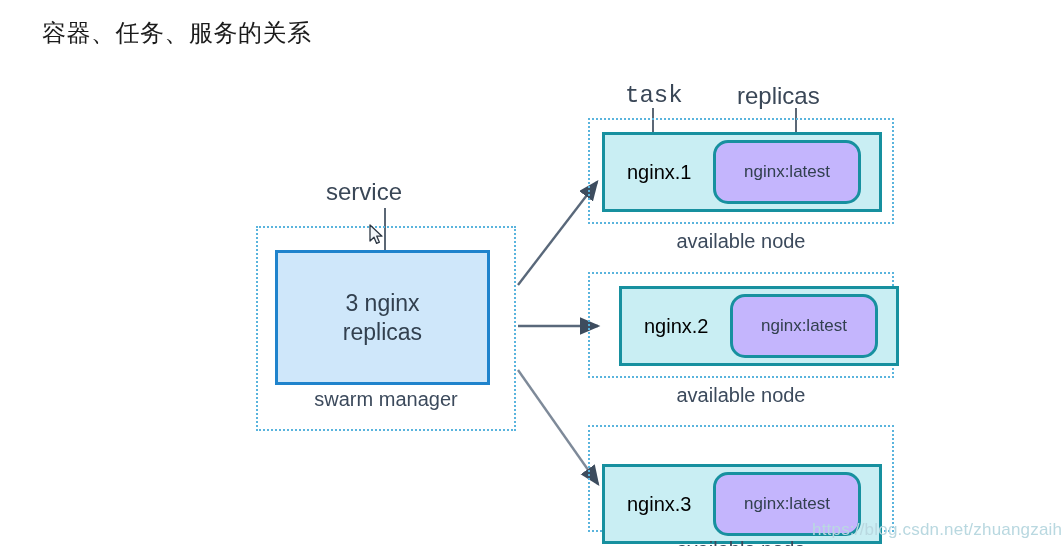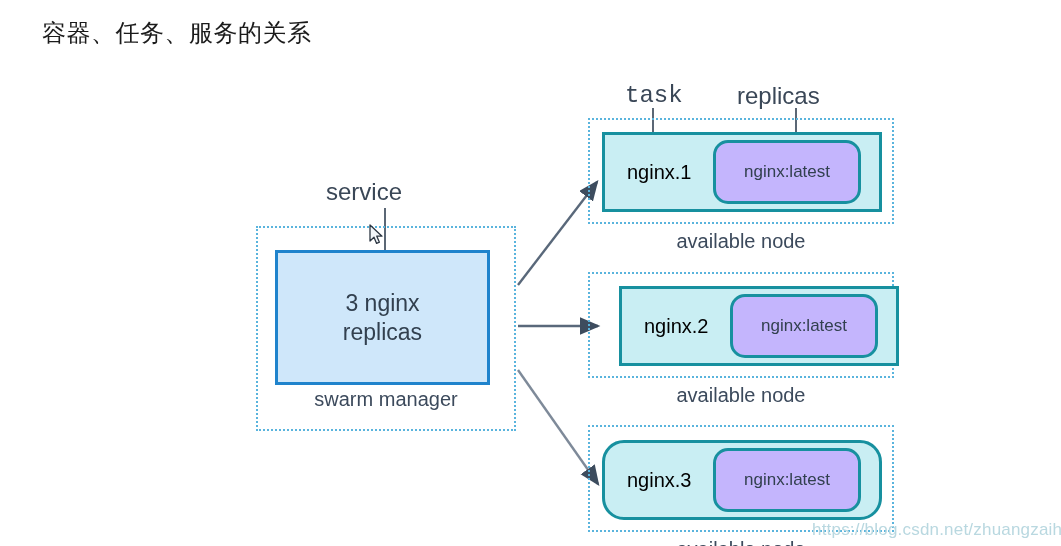--- a/index.html
+++ b/index.html
@@ -124,21 +124,21 @@
   
   #node-region-1 { top: 118px; height: 106px; }
   #task-box-1 { top: 132px; height: 80px; }
   #node-caption-1 { top: 230px; }
   
   #node-region-2 { top: 272px; height: 106px; }
   #task-box-2 { top: 286px; height: 80px; margin-left: 17px; }
   #node-caption-2 { top: 384px; }
   
   #node-region-3 { top: 425px; height: 107px; }
-  #task-box-3 { top: 440px; height: 80px; border-radius: 22px; }
+  #task-box-3 { top: 464px; height: 80px; }
   #node-caption-3 { top: 538px; }
 
   
   .leader-label {
     position: absolute;
     font-size: 24px;
     color: #3a4757;
     white-space: nowrap;
   }
   #label-service { left: 326px; top: 178px; }

